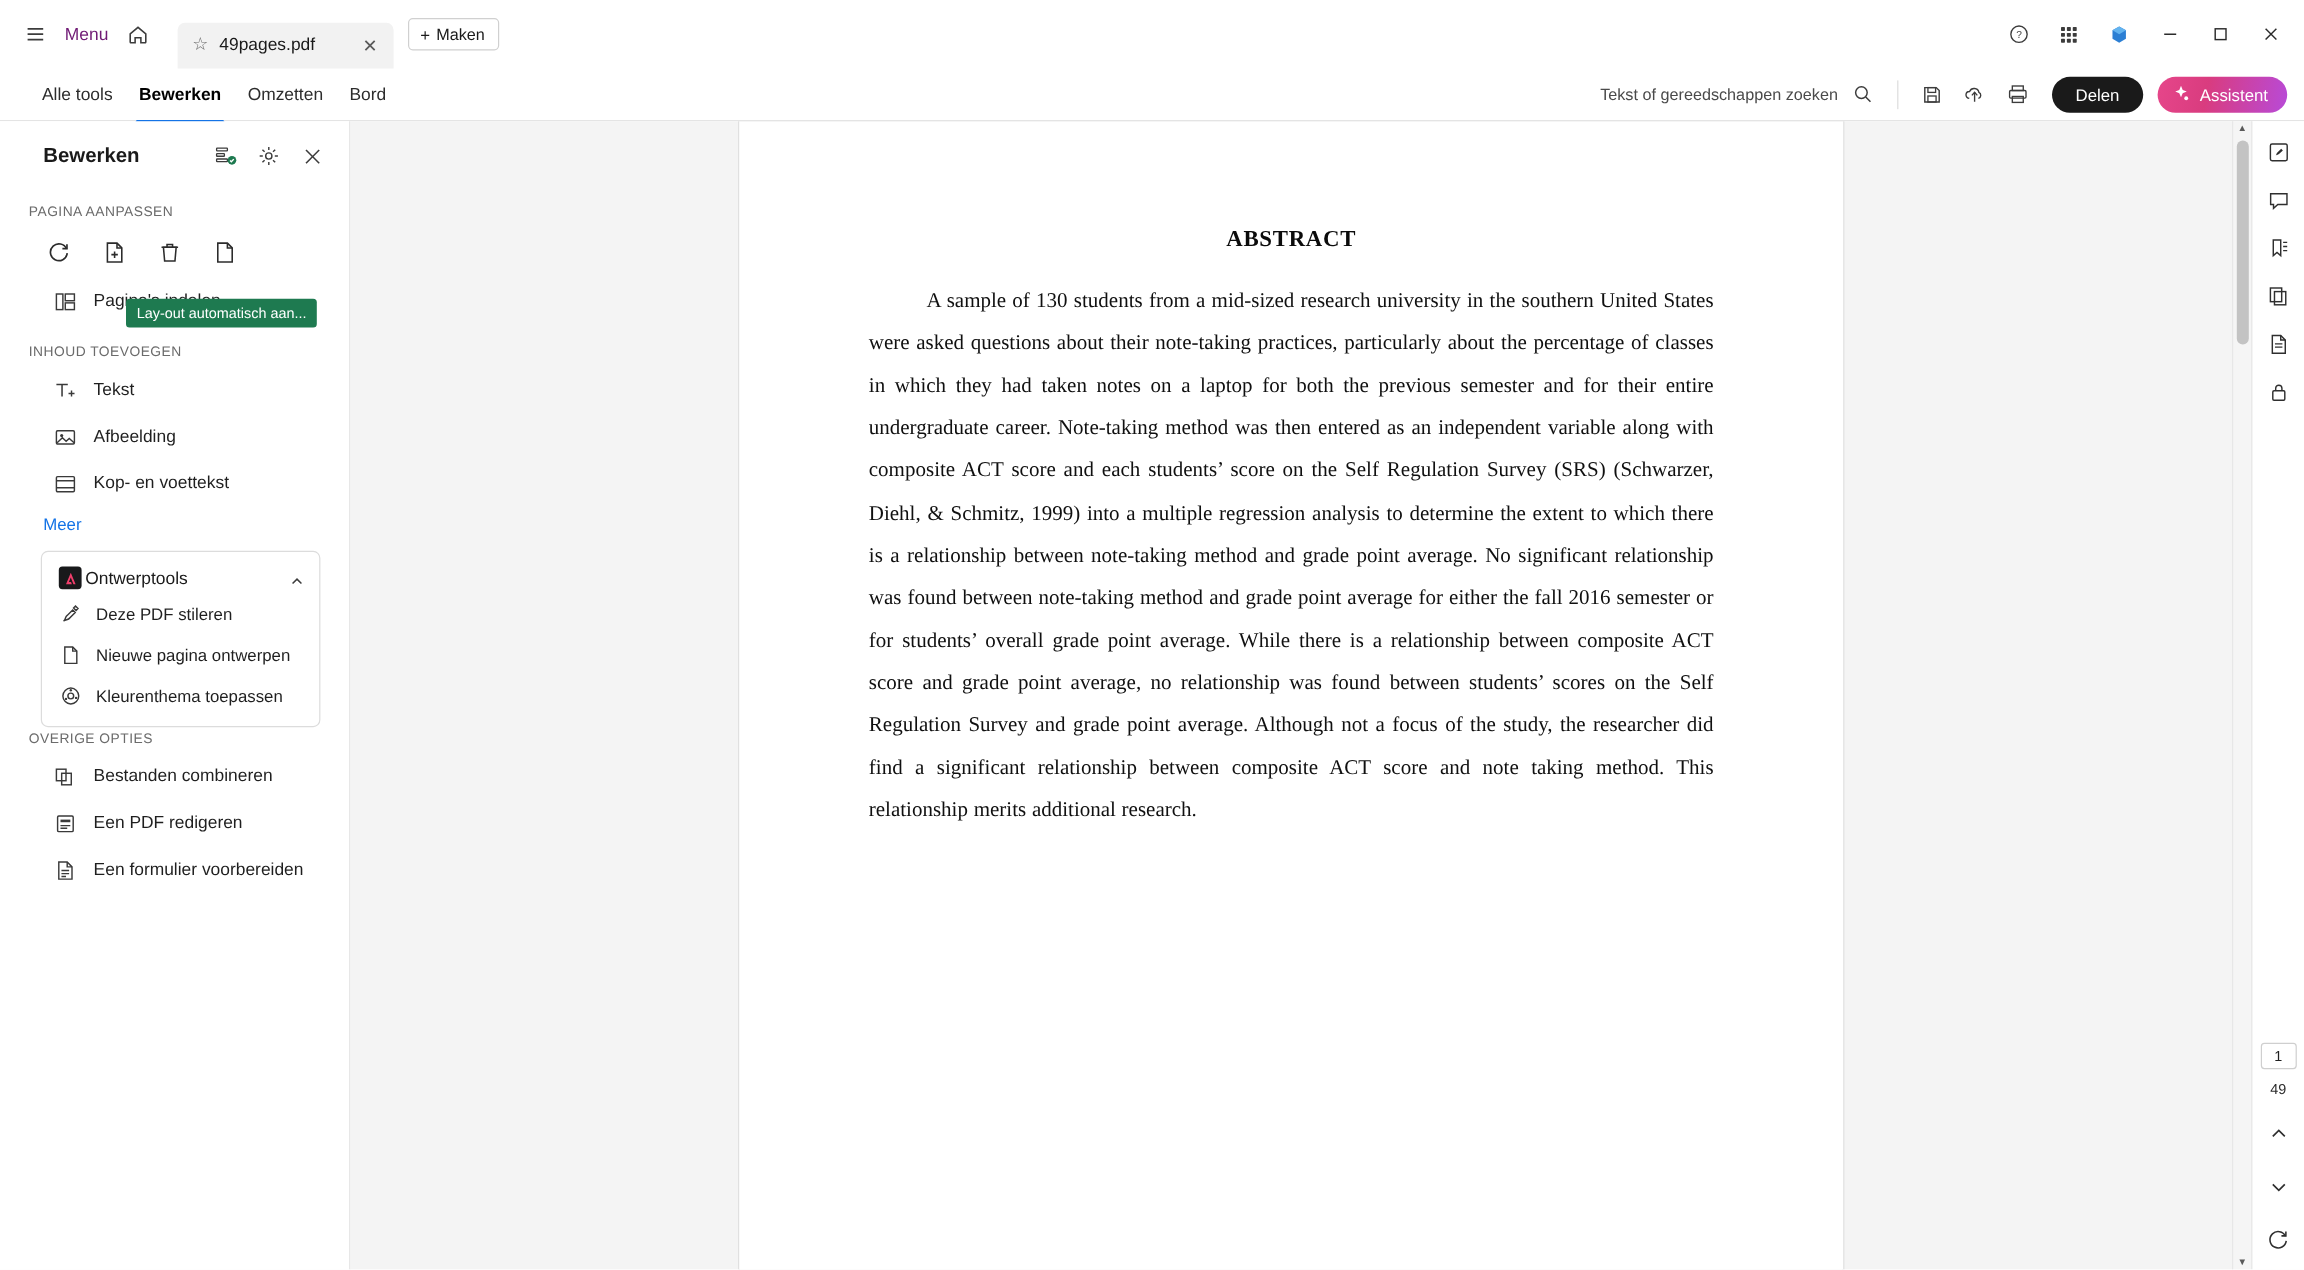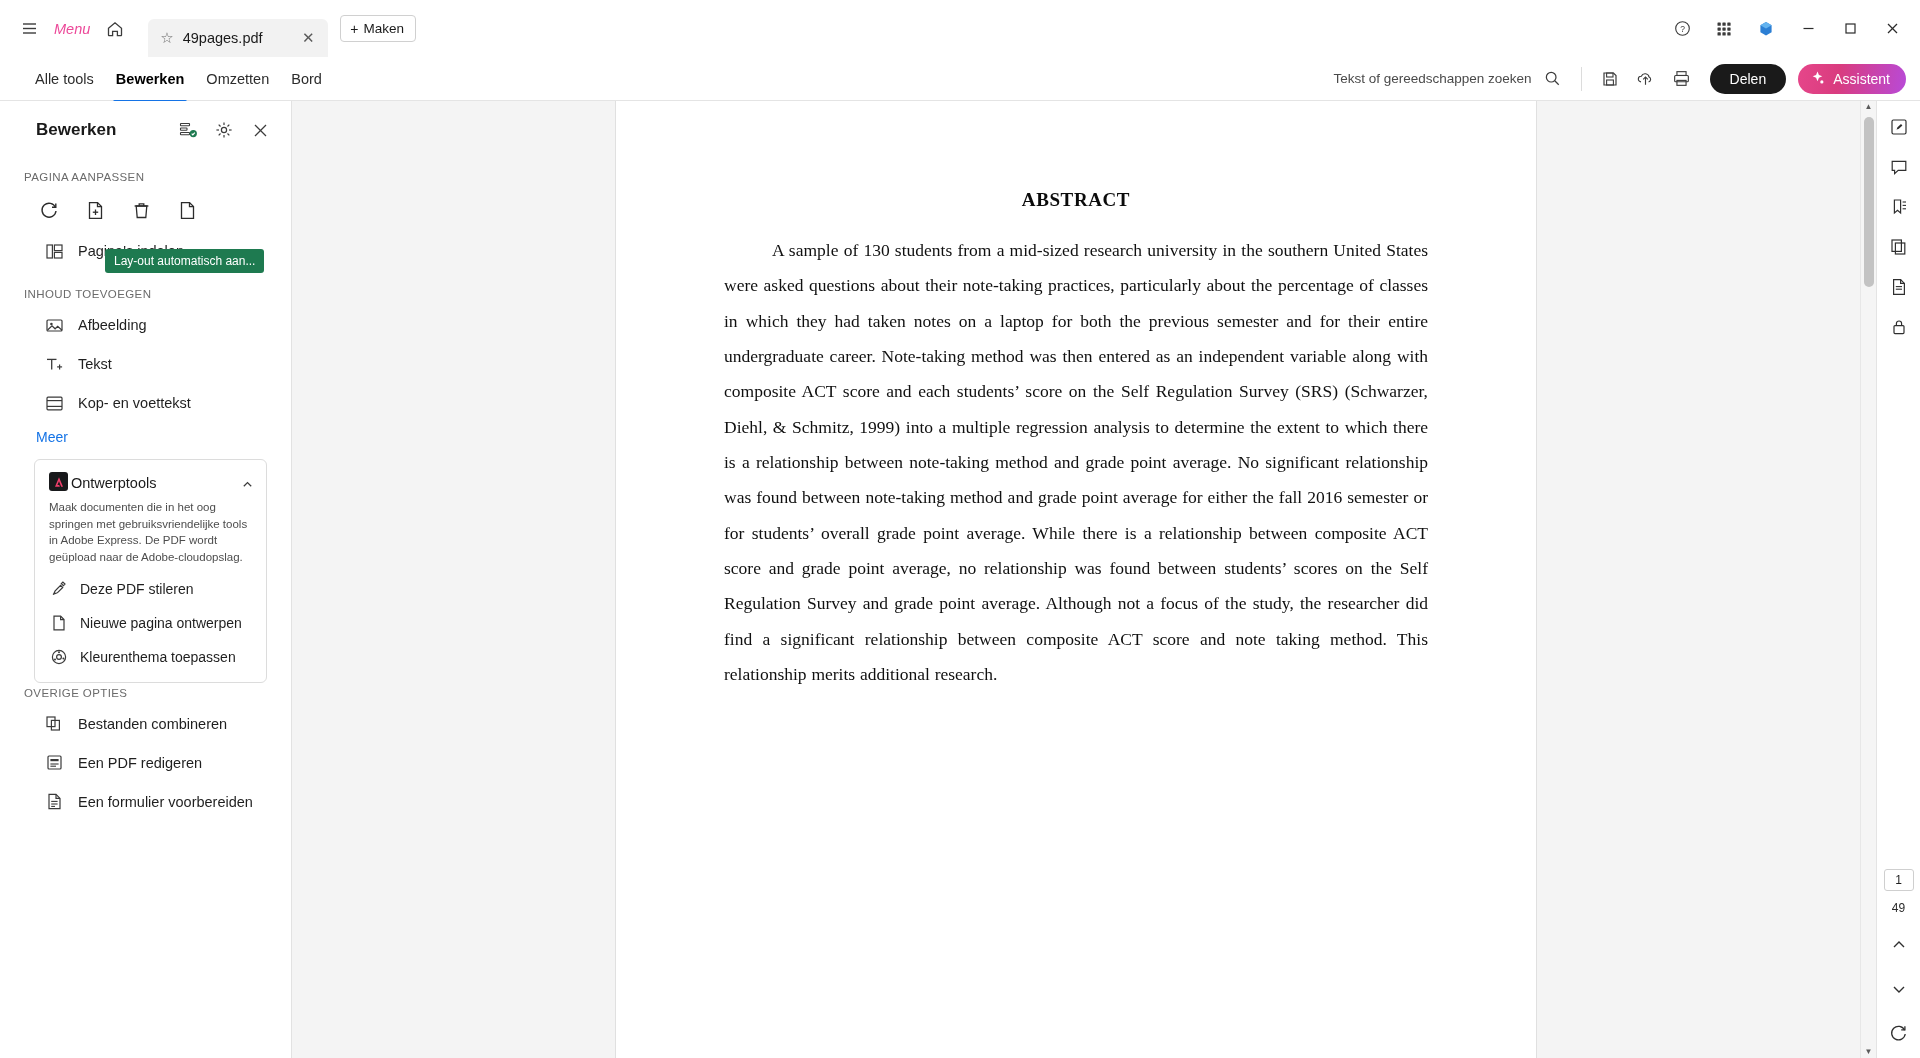--- a/index.html
+++ b/index.html
@@ -34,24 +34,23 @@
     display: flex; align-items: center; justify-content: center;
     border-radius: 4px;
     cursor: pointer;
     color: #3c3c3c;
   }
   .menu-group {
     display: flex; align-items: center; gap: 2px;
     margin-right: 6px;
   }
   .menu-label {
-    font-size: 14.5px; color: #ec4899;
+    font-size: 14.5px; color: #701a75;
     padding: 0 6px;
     cursor: pointer;
-    font-style: italic;
   }
   .tab {
     height: 38px;
     display: flex; align-items: center;
     gap: 9px;
     background: #f2f2f2;
     border-radius: 6px 6px 0 0;
     padding: 0 10px 0 12px;
     margin-left: 10px;
     min-width: 180px;
@@ -646,42 +645,42 @@
             </svg>
         </span>
         <span>Pagina's indelen</span>
       </div>
 
       <div class="section-label">INHOUD TOEVOEGEN</div>
 
       <div class="lp-item">
         <span class="li-icon">
           <svg width="19" height="19" viewBox="0 0 19 19">
-              <rect x="2" y="4" width="15" height="11" rx="1" fill="none" stroke="#3a3a3a" stroke-width="1.2"></rect>
-              <circle cx="6.4" cy="8" r="1.3" fill="#3a3a3a"></circle>
-              <path d="M2.6 14l4.4-4.2 3.1 3 2.6-2.4 4.3 3.8" fill="none" stroke="#3a3a3a" stroke-width="1.2"></path>
-            </svg>
-        </span>
-        <span>Afbeelding</span>
-      </div>
-
-      <div class="lp-item">
-        <span class="li-icon">
-          <svg width="19" height="19" viewBox="0 0 19 19">
               <g stroke="#3a3a3a" stroke-width="1.3" fill="none">
                 <line x1="2" y1="4.4" x2="11.5" y2="4.4"></line>
                 <line x1="6.7" y1="4.4" x2="6.7" y2="14.5"></line>
               </g>
               <g stroke="#3a3a3a" stroke-width="1.2">
                 <line x1="14.6" y1="9.4" x2="14.6" y2="14.4"></line>
                 <line x1="12.1" y1="11.9" x2="17.1" y2="11.9"></line>
               </g>
             </svg>
         </span>
         <span>Tekst</span>
+      </div>
+
+      <div class="lp-item">
+        <span class="li-icon">
+          <svg width="19" height="19" viewBox="0 0 19 19">
+              <rect x="2" y="4" width="15" height="11" rx="1" fill="none" stroke="#3a3a3a" stroke-width="1.2"></rect>
+              <circle cx="6.4" cy="8" r="1.3" fill="#3a3a3a"></circle>
+              <path d="M2.6 14l4.4-4.2 3.1 3 2.6-2.4 4.3 3.8" fill="none" stroke="#3a3a3a" stroke-width="1.2"></path>
+            </svg>
+        </span>
+        <span>Afbeelding</span>
       </div>
 
       <div class="lp-item">
         <span class="li-icon">
           <svg width="19" height="19" viewBox="0 0 19 19">
               <rect x="2" y="3.2" width="15" height="12.6" rx="1" fill="none" stroke="#3a3a3a" stroke-width="1.2"></rect>
               <line x1="2" y1="6.6" x2="17" y2="6.6" stroke="#3a3a3a" stroke-width="1.2"></line>
               <line x1="2" y1="12.4" x2="17" y2="12.4" stroke="#3a3a3a" stroke-width="1.2"></line>
             </svg>
         </span>
@@ -697,21 +696,20 @@
                 <path d="M7 2.2l4 9.6H9.2L7 6.3 5.4 10h1.8l.7 1.8H3z" fill="#ef3e6b"></path>
               </svg>
           </span>
           <span class="dc-title">Ontwerptools</span>
           <span class="dc-chev">
             <svg width="13" height="13" viewBox="0 0 13 13">
                 <path d="M2.8 8.2L6.5 4.6l3.7 3.6" fill="none" stroke="#3c3c3c" stroke-width="1.3"></path>
               </svg>
           </span>
         </div>
-        <div class="dc-desc">Maak documenten die in het oog springen met gebruiksvriendelijke tools in Adobe Express. De PDF wordt geüpload naar de Adobe-cloudopslag.</div>
         <div class="dc-item">
           <span class="dci">
             <svg width="18" height="18" viewBox="0 0 18 18">
                 <path d="M3 14.5c2-1 1-3.4 3-4.6l4.6-4.6 2.1 2.1-4.6 4.6C7 13.8 4.7 13 3 14.5z" fill="none" stroke="#3a3a3a" stroke-width="1.2"></path>
                 <path d="M11.3 3.6l1.6-1.6 2.1 2.1-1.6 1.6z" fill="none" stroke="#3a3a3a" stroke-width="1.2"></path>
               </svg>
           </span>
           <span>Deze PDF stileren</span>
         </div>
         <div class="dc-item">

